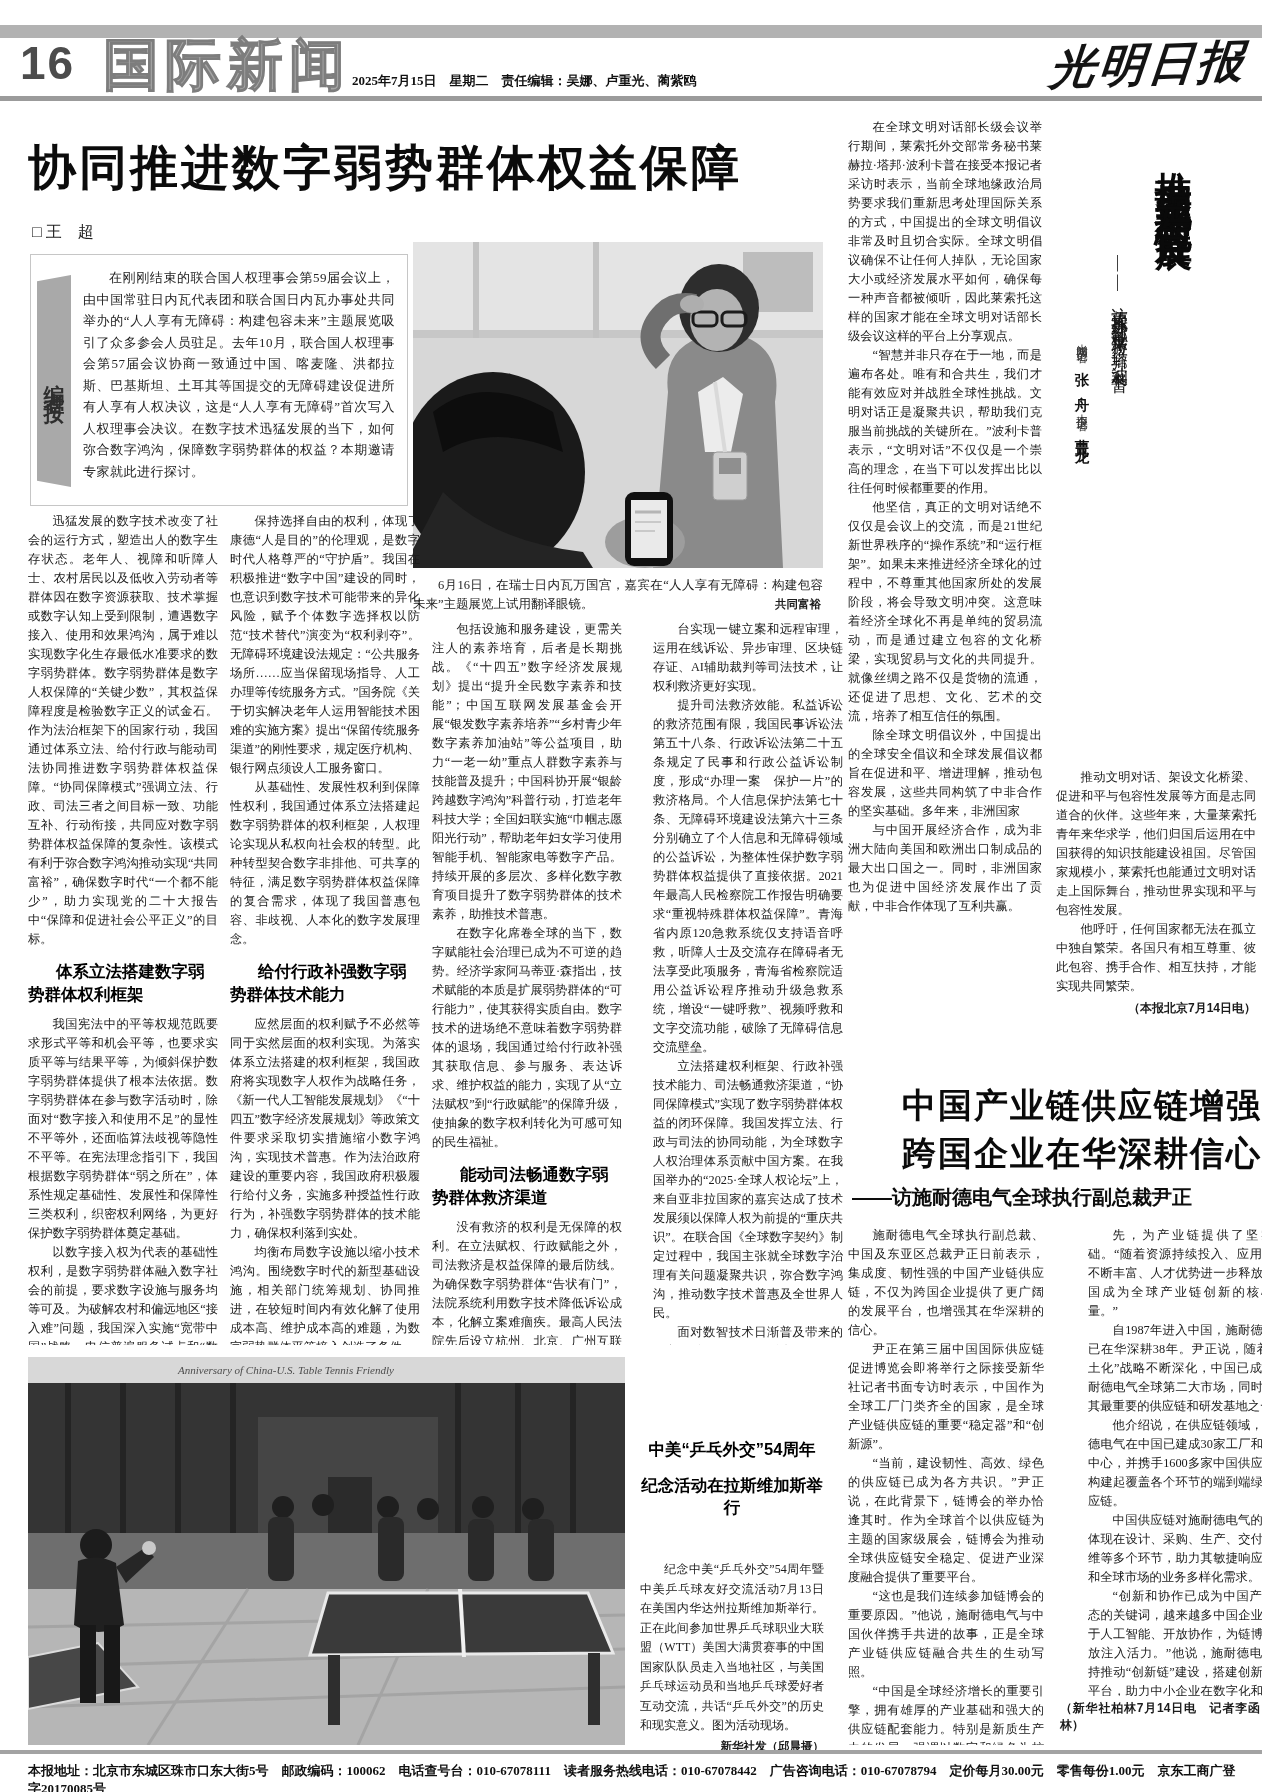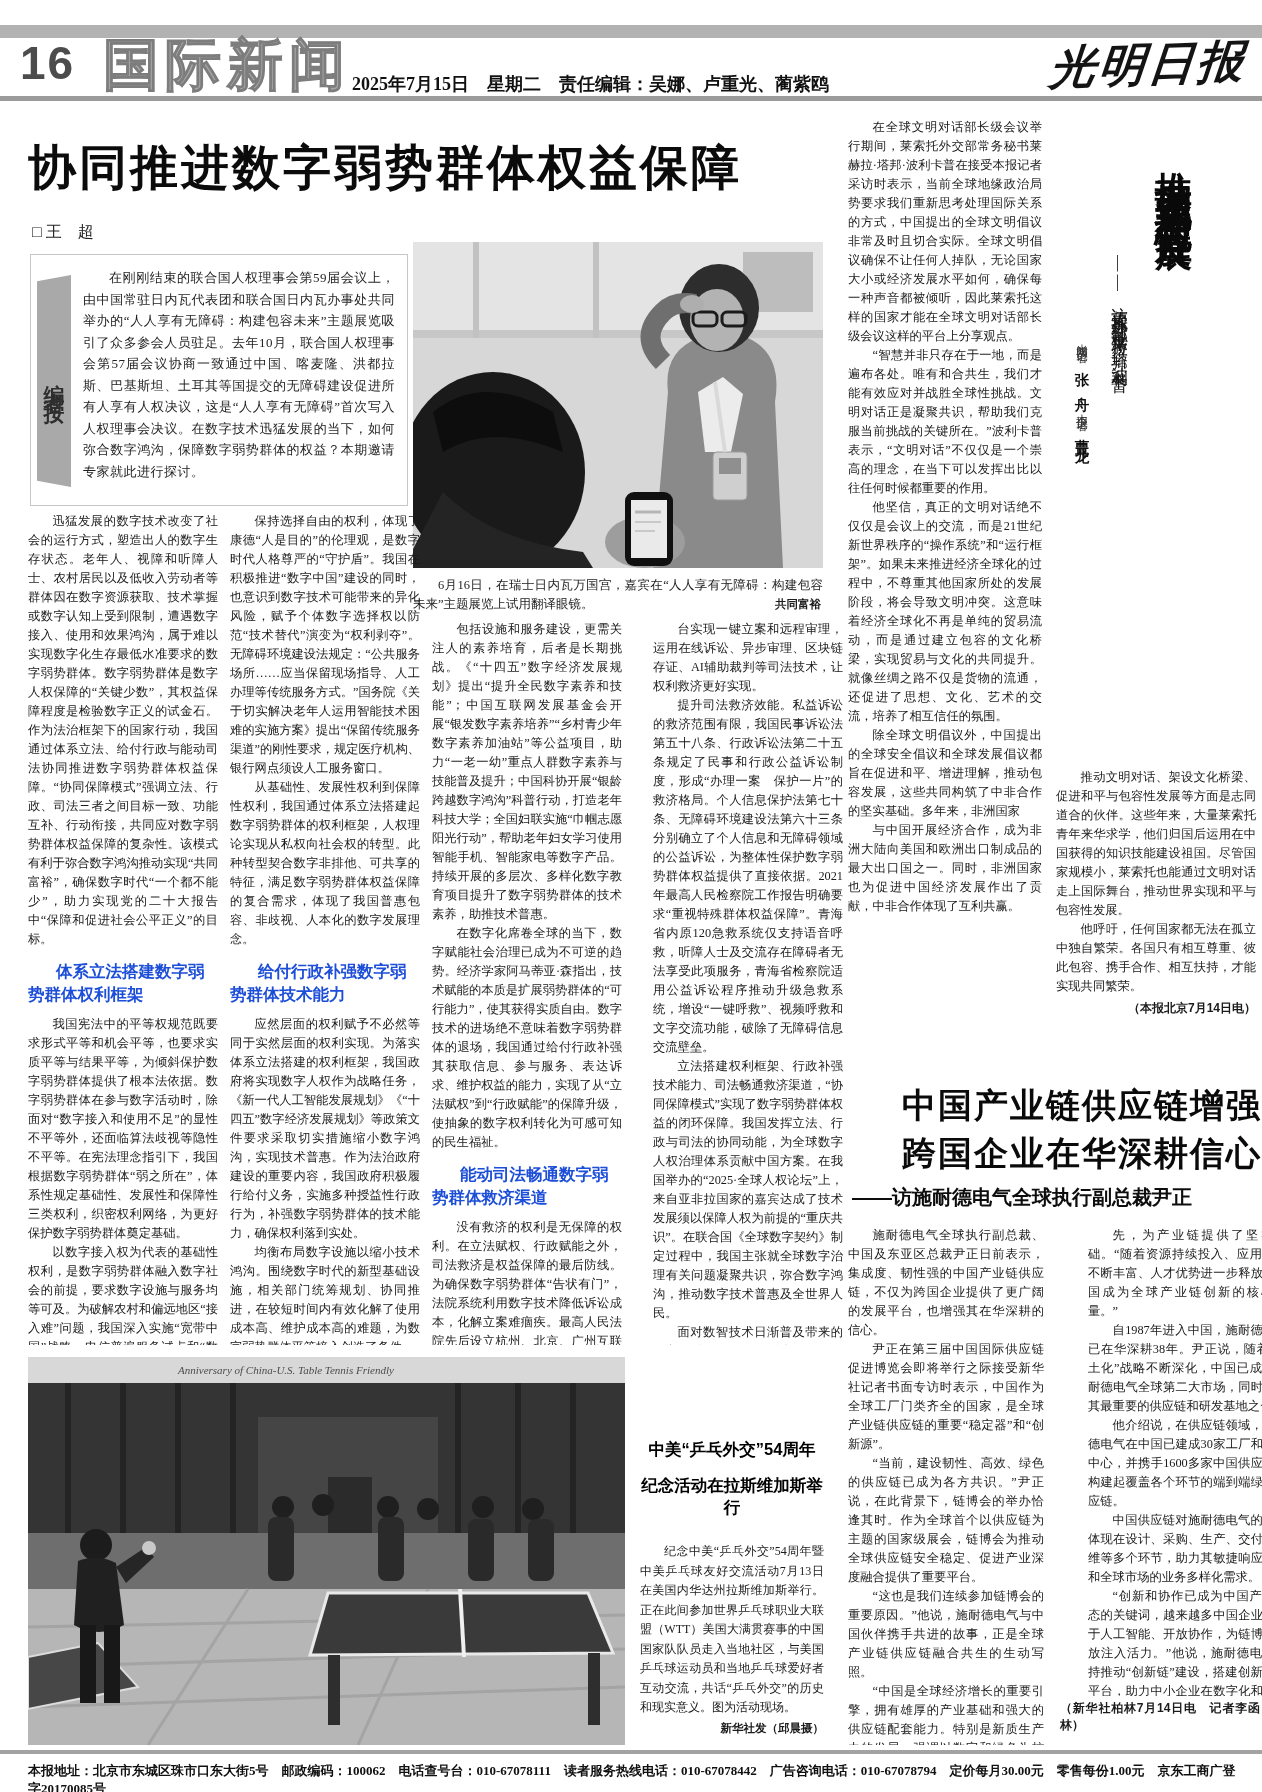--- a/index.html
+++ b/index.html
@@ -5,21 +5,21 @@
   html,body{margin:0;padding:0;background:#e8e8e8;}
   .page{position:relative;width:1262px;height:1792px;background:#ffffff;overflow:hidden;
         font-family:"Liberation Serif","DejaVu Serif",serif;color:#1b1b1b;}
   .abs{position:absolute;}
   .sans{font-family:"Liberation Sans","DejaVu Sans",sans-serif;}
   
   .topbar{left:0;top:25px;width:1262px;height:13px;background:#b2b2b2;}
   .pageno{left:20px;top:36px;font-size:46px;font-weight:700;color:#4c4c4c;letter-spacing:2px;}
   .secname{left:103px;top:28px;font-size:56px;font-weight:700;color:#a6a6a6;
            letter-spacing:6px;-webkit-text-stroke:1px #7d7d7d;}
-  .dateline{left:352px;top:72px;font-size:18px;font-weight:700;color:#111;}
+  .dateline{left:352px;top:72px;font-size:13px;font-weight:700;color:#111;}
   .masthead{right:16px;top:34px;font-size:46px;font-weight:700;font-style:italic;
             letter-spacing:3px;color:#141414;transform:skewX(-7deg) rotate(-2deg);}
   .hrule{left:0;top:96px;width:1262px;height:5px;background:#9b9b9b;}
   .frule{left:0;top:1750px;width:1262px;height:4px;background:#a3a3a3;}
   .footer{left:28px;top:1762px;width:1210px;font-size:13px;font-weight:700;color:#101010;}
   
   .leadhead{left:28px;top:136px;width:720px;font-size:48px;font-weight:700;color:#0b0b0b;letter-spacing:3px;}
   .leadby{left:32px;top:222px;font-size:16px;color:#222;}
   .notebox{left:30px;top:254px;width:378px;height:252px;border:1px solid #c6c6c6;box-sizing:border-box;}
   .ribbon{position:absolute;left:6px;top:20px;width:34px;height:212px;background:#a9a9a9;
@@ -29,21 +29,21 @@
   .notetxt{position:absolute;left:52px;top:12px;width:312px;height:228px;overflow:hidden;
            font-size:13px;line-height:21.5px;text-align:justify;letter-spacing:.5px;color:#1f1f1f;text-indent:2em;}
   .photo1{left:413px;top:242px;width:410px;height:326px;}
   .cap{left:413px;top:576px;width:410px;font-size:12.5px;line-height:19px;text-align:justify;color:#1d1d1d;}
   .cap .captxt{text-indent:2em;display:block;}
   .capcredit{position:absolute;right:2px;bottom:0;font-weight:700;font-size:11.5px;
              font-family:"Liberation Sans","DejaVu Sans",sans-serif;}
   .col{overflow:hidden;font-size:12.3px;line-height:19px;text-align:justify;color:#1a1a1a;}
   .col p{margin:0;text-indent:2em;}
   .col h3{font-family:"Liberation Sans","DejaVu Sans",sans-serif;font-size:16.5px;line-height:23px;
-          font-weight:700;color:#1d4ed8;margin:11px 0 9px;text-indent:1.7em;text-align:left;}
+          font-weight:700;color:#000000;margin:11px 0 9px;text-indent:1.7em;text-align:left;}
   .c1{left:28px;top:512px;width:190px;height:833px;}
   .c2{left:230px;top:512px;width:190px;height:833px;}
   .c3{left:432px;top:620px;width:190px;height:725px;}
   .c4{left:634px;top:620px;width:190px;height:725px;margin-left:19px;}
   
   .ivc1{left:848px;top:118px;width:194px;height:952px;}
   .ivtitle{left:1148px;top:142px;height:645px;writing-mode:vertical-rl;font-size:37px;font-weight:700;
            letter-spacing:5px;color:#0a0a0a;}
   .ivsub{left:1108px;top:255px;height:530px;writing-mode:vertical-rl;font-size:16.5px;
          letter-spacing:3px;color:#161616;}
@@ -60,21 +60,21 @@
           font-family:"Liberation Sans","DejaVu Sans",sans-serif;}
   .scha{left:848px;top:1226px;width:196px;height:519px;}
   .schb{left:1088px;top:1226px;width:200px;height:470px;}
   .schcredit{left:1060px;top:1700px;width:200px;font-weight:700;font-size:12px;text-align:justify;
              font-family:"Liberation Sans","DejaVu Sans",sans-serif;}
   
   .photo2{left:28px;top:1357px;width:597px;height:388px;}
   .ppbox{left:640px;top:1438px;width:184px;}
   .ppbox h4{margin:0 0 14px 0;text-align:center;font-size:16.5px;line-height:22px;font-weight:700;
             font-family:"Liberation Sans","DejaVu Sans",sans-serif;color:#000;}
-  .ppbody{margin-top:24px;font-size:12px;line-height:19.5px;text-align:justify;text-indent:2em;color:#1a1a1a;}
+  .ppbody{margin-top:42px;font-size:12px;line-height:19.5px;text-align:justify;text-indent:2em;color:#1a1a1a;}
   .ppcredit{margin-top:3px;text-align:right;font-weight:700;font-size:11.5px;
             font-family:"Liberation Sans","DejaVu Sans",sans-serif;}
   svg{display:block;}
 </style>
 </head>
 <body>
 
 <div class="page">
 
   <div class="abs topbar"></div>

